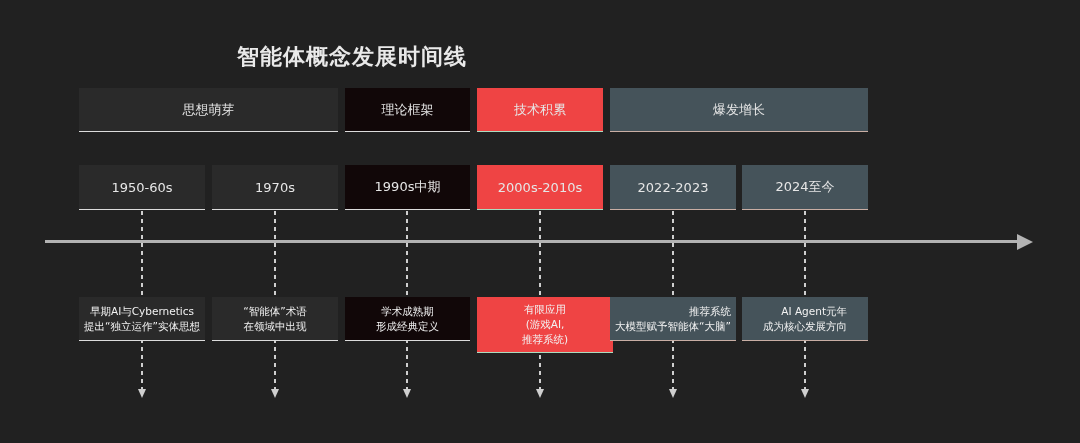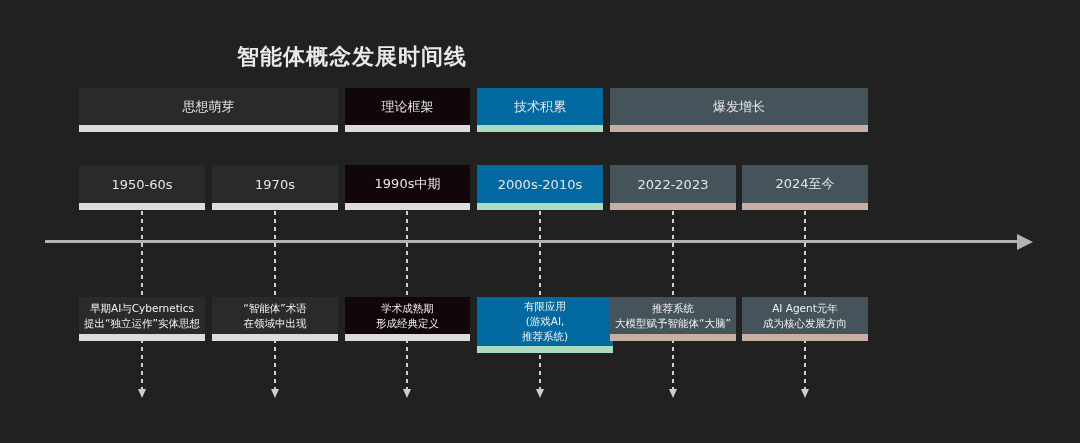--- a/index.html
+++ b/index.html
@@ -7,26 +7,26 @@
     position:relative;width:1080px;height:443px;background:#212121;overflow:hidden;
     font-family:"DejaVu Sans","Liberation Sans",sans-serif;
   }
   .title{
     position:absolute;left:237px;top:42px;margin:0;
     font-size:22px;font-weight:bold;color:#e9e9e9;letter-spacing:1px;
   }
   .box{
     position:absolute;display:flex;align-items:center;justify-content:center;
     text-align:center;color:#e6e6e6;box-sizing:border-box;
-    border-bottom:7px solid #c4b5fd;z-index:2;
+    border-bottom:1px solid #c4b5fd;z-index:2;
   }
   .grey  {background:#2a2a2a;border-bottom-color:#dcdcdc;}
   .black {background:#110708;border-bottom-color:#dcdcdc;text-align:center;}
-  .purple{background:#0369a1;border-bottom-color:#abdcc0;}
-  .slate {background:#45535a;border-bottom-color:#c9aea4;}
+  .purple{background:#ef4444;border-bottom-color:#abdcc0;}
+  .slate {background:#45535a;border-bottom-color:#c9aea4;text-align:right;}
   .phase-row .box, .period-row .box{font-size:13px;}
   .phase-row .box{top:88px;height:44px;}
   .period-row .box{top:165px;height:45px;}
   .event-row .box{
     top:297px;height:44px;font-size:10.5px;font-weight:normal;line-height:15px;color:#f2f2f2;
   }
   .event-row .box.tall{height:56px;}
   .dash{
     position:absolute;top:211px;height:178px;width:2px;z-index:1;
     background:repeating-linear-gradient(to bottom,#cfcfcf 0 4px,transparent 4px 8px);

